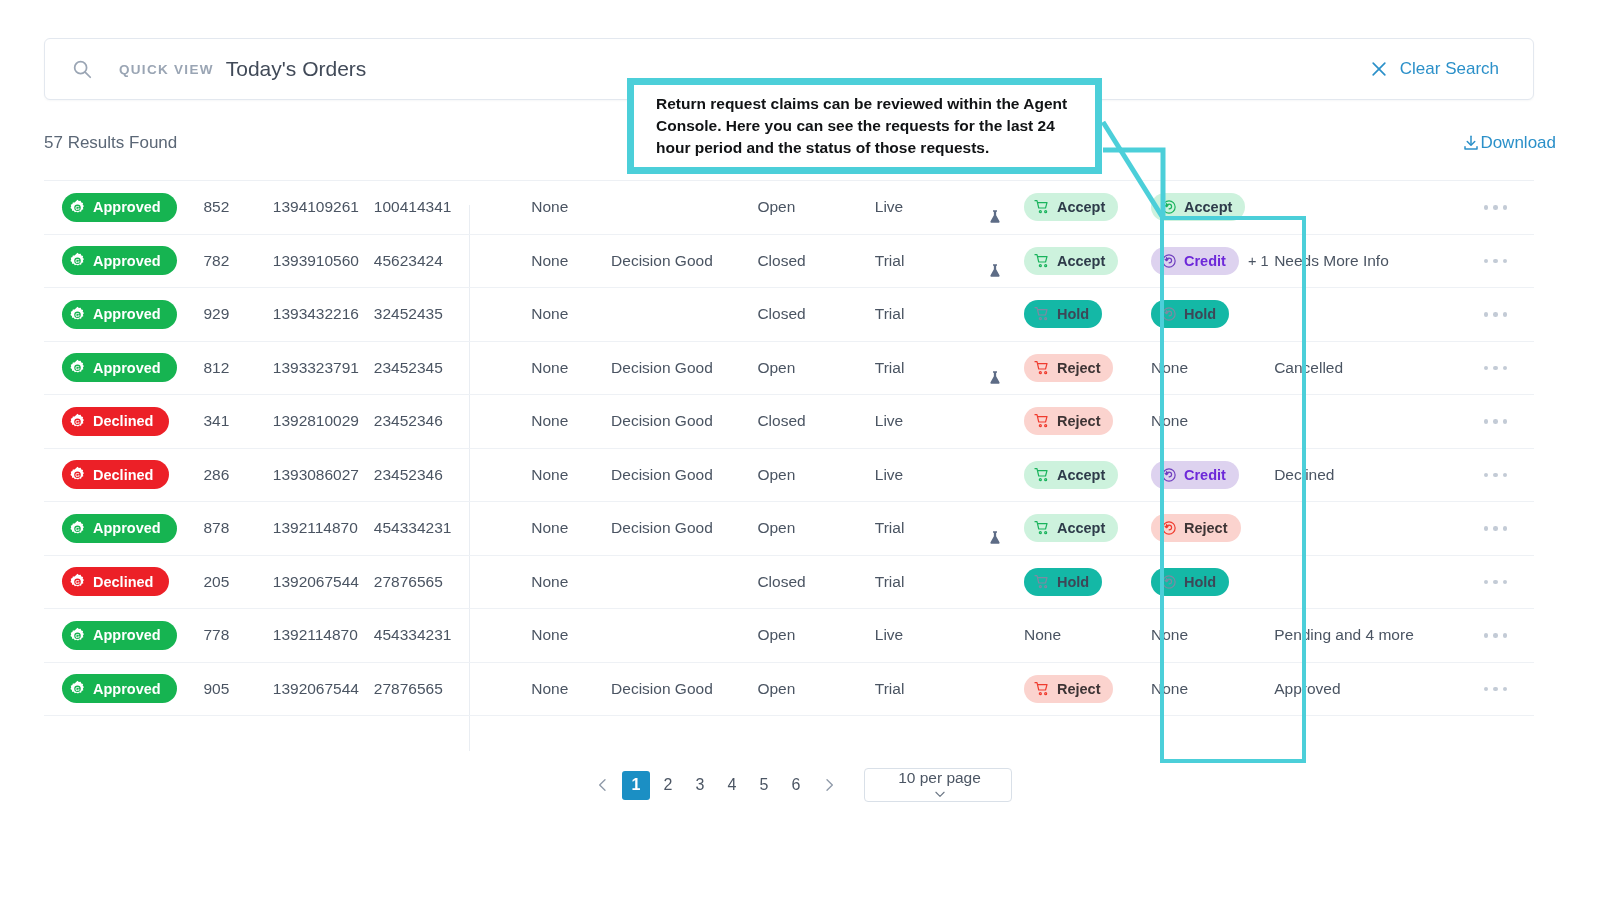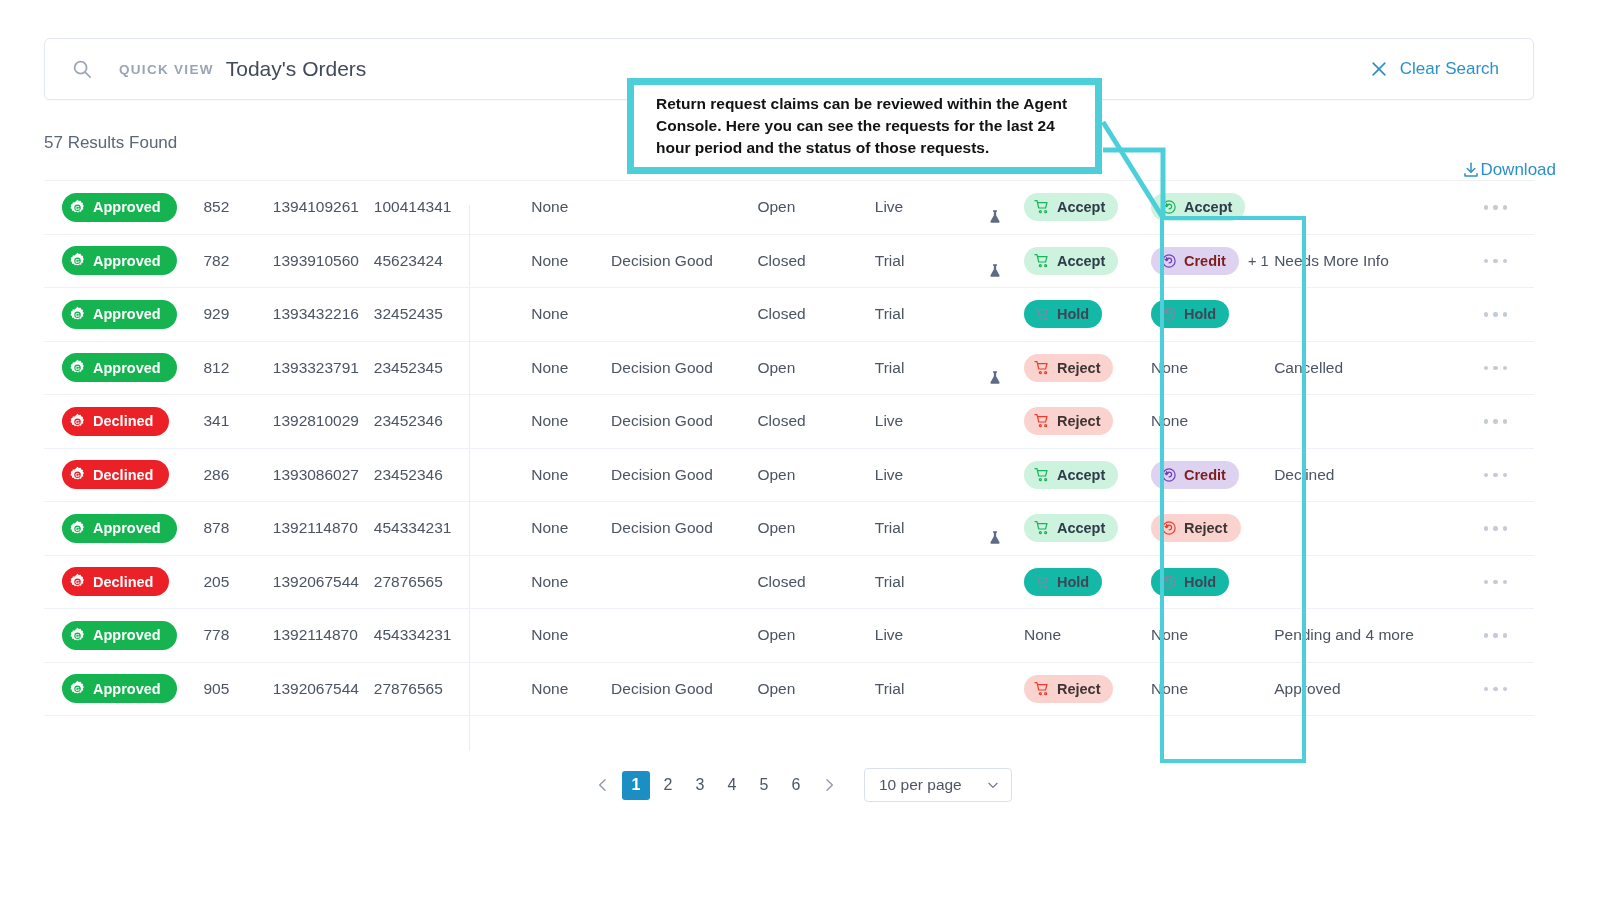--- a/index.html
+++ b/index.html
@@ -35,21 +35,21 @@
   .x-icon { width: 20px; height: 20px; }
 
   
   .results-found {
     position: absolute; left: 44px; top: 133px;
     font-size: 17px; color: #5b6776;
   }
   .download {
     position: absolute; right: 44px; top: 133px;
     display: flex; align-items: center; 
-    color: #2b90c9; font-size: 17px; cursor: pointer; margin-top: 27px;
+    color: #2b90c9; font-size: 17px; cursor: pointer;
   }
   .dl-icon { width: 18px; height: 18px; }
 
   
   .table { position: absolute; left: 44px; top: 180px; width: 1490px; }
   .thead { display: flex; height: 32px; align-items: flex-start; }
   .th {
     font-size: 12.5px; letter-spacing: 1.15px; color: #97a1b0;
     text-transform: uppercase; font-weight: 400; padding-top: 4px;
   }
@@ -100,21 +100,21 @@
     height: 28px; padding: 0 13px 0 10px; border-radius: 14px;
     font-size: 14.5px; font-weight: 600; color: #3f4a59;
   }
   .badge svg { width: 16px; height: 16px; flex: 0 0 auto; }
   .badge.accept { background: #cdf2dd; color: #2e3b4a; }
   .badge.accept svg { color: #19b35c; }
   .badge.hold   { background: #14b8a6; color: #3d4757; }
   .badge.hold svg { color: #7d8aa3; }
   .badge.reject { background: #fbd3ce; color: #3d3435; }
   .badge.reject svg { color: #ef3b2e; }
-  .badge.credit { background: #ddd2ef; color: #7f1d1d; }
+  .badge.credit { background: #ddd2ef; color: #6d28d9; }
   .badge.credit svg { color: #6f3fbf; }
   .plusmore { margin-left: 9px; font-size: 14.5px; color: #4a5462; }
   .none-txt { color: #4a5462; font-size: 15.5px; }
 
   .flask { width: 16px; height: 20px; color: #5d6c86; position: absolute; left: 112px; }
 
   .kebab { display: flex; gap: 5px; }
   .kebab i { width: 4.5px; height: 4.5px; border-radius: 50%; background: #c3cbd6; display: block; }
 
   
@@ -145,21 +145,21 @@
   .pg-num {
     min-width: 28px; height: 29px; padding: 0 6px;
     display: flex; align-items: center; justify-content: center;
     font-size: 16px; color: #4c5664; cursor: pointer; border-radius: 3px;
   }
   .pg-num.active { background: #1b8fc4; color: #fff; font-weight: 600; }
   .per-page {
     margin-left: 16px; width: 148px; height: 34px;
     border: 1px solid #d9e0e8; border-radius: 4px; background: #fff;
     display: flex; align-items: center; justify-content: space-between;
-    padding: 0 11px 0 14px; font-size: 15.5px; color: #4c5664; cursor: pointer;
+    padding: 0 11px 0 14px; font-size: 15.5px; color: #4c5664; cursor: pointer; flex-direction: column;
   }
   .chev { width: 14px; height: 14px; color: #6d7886; }
 </style>
 </head>
 <body>
 
 <div class="page">
 
   <div class="searchbar">
     <div class="search-left">

